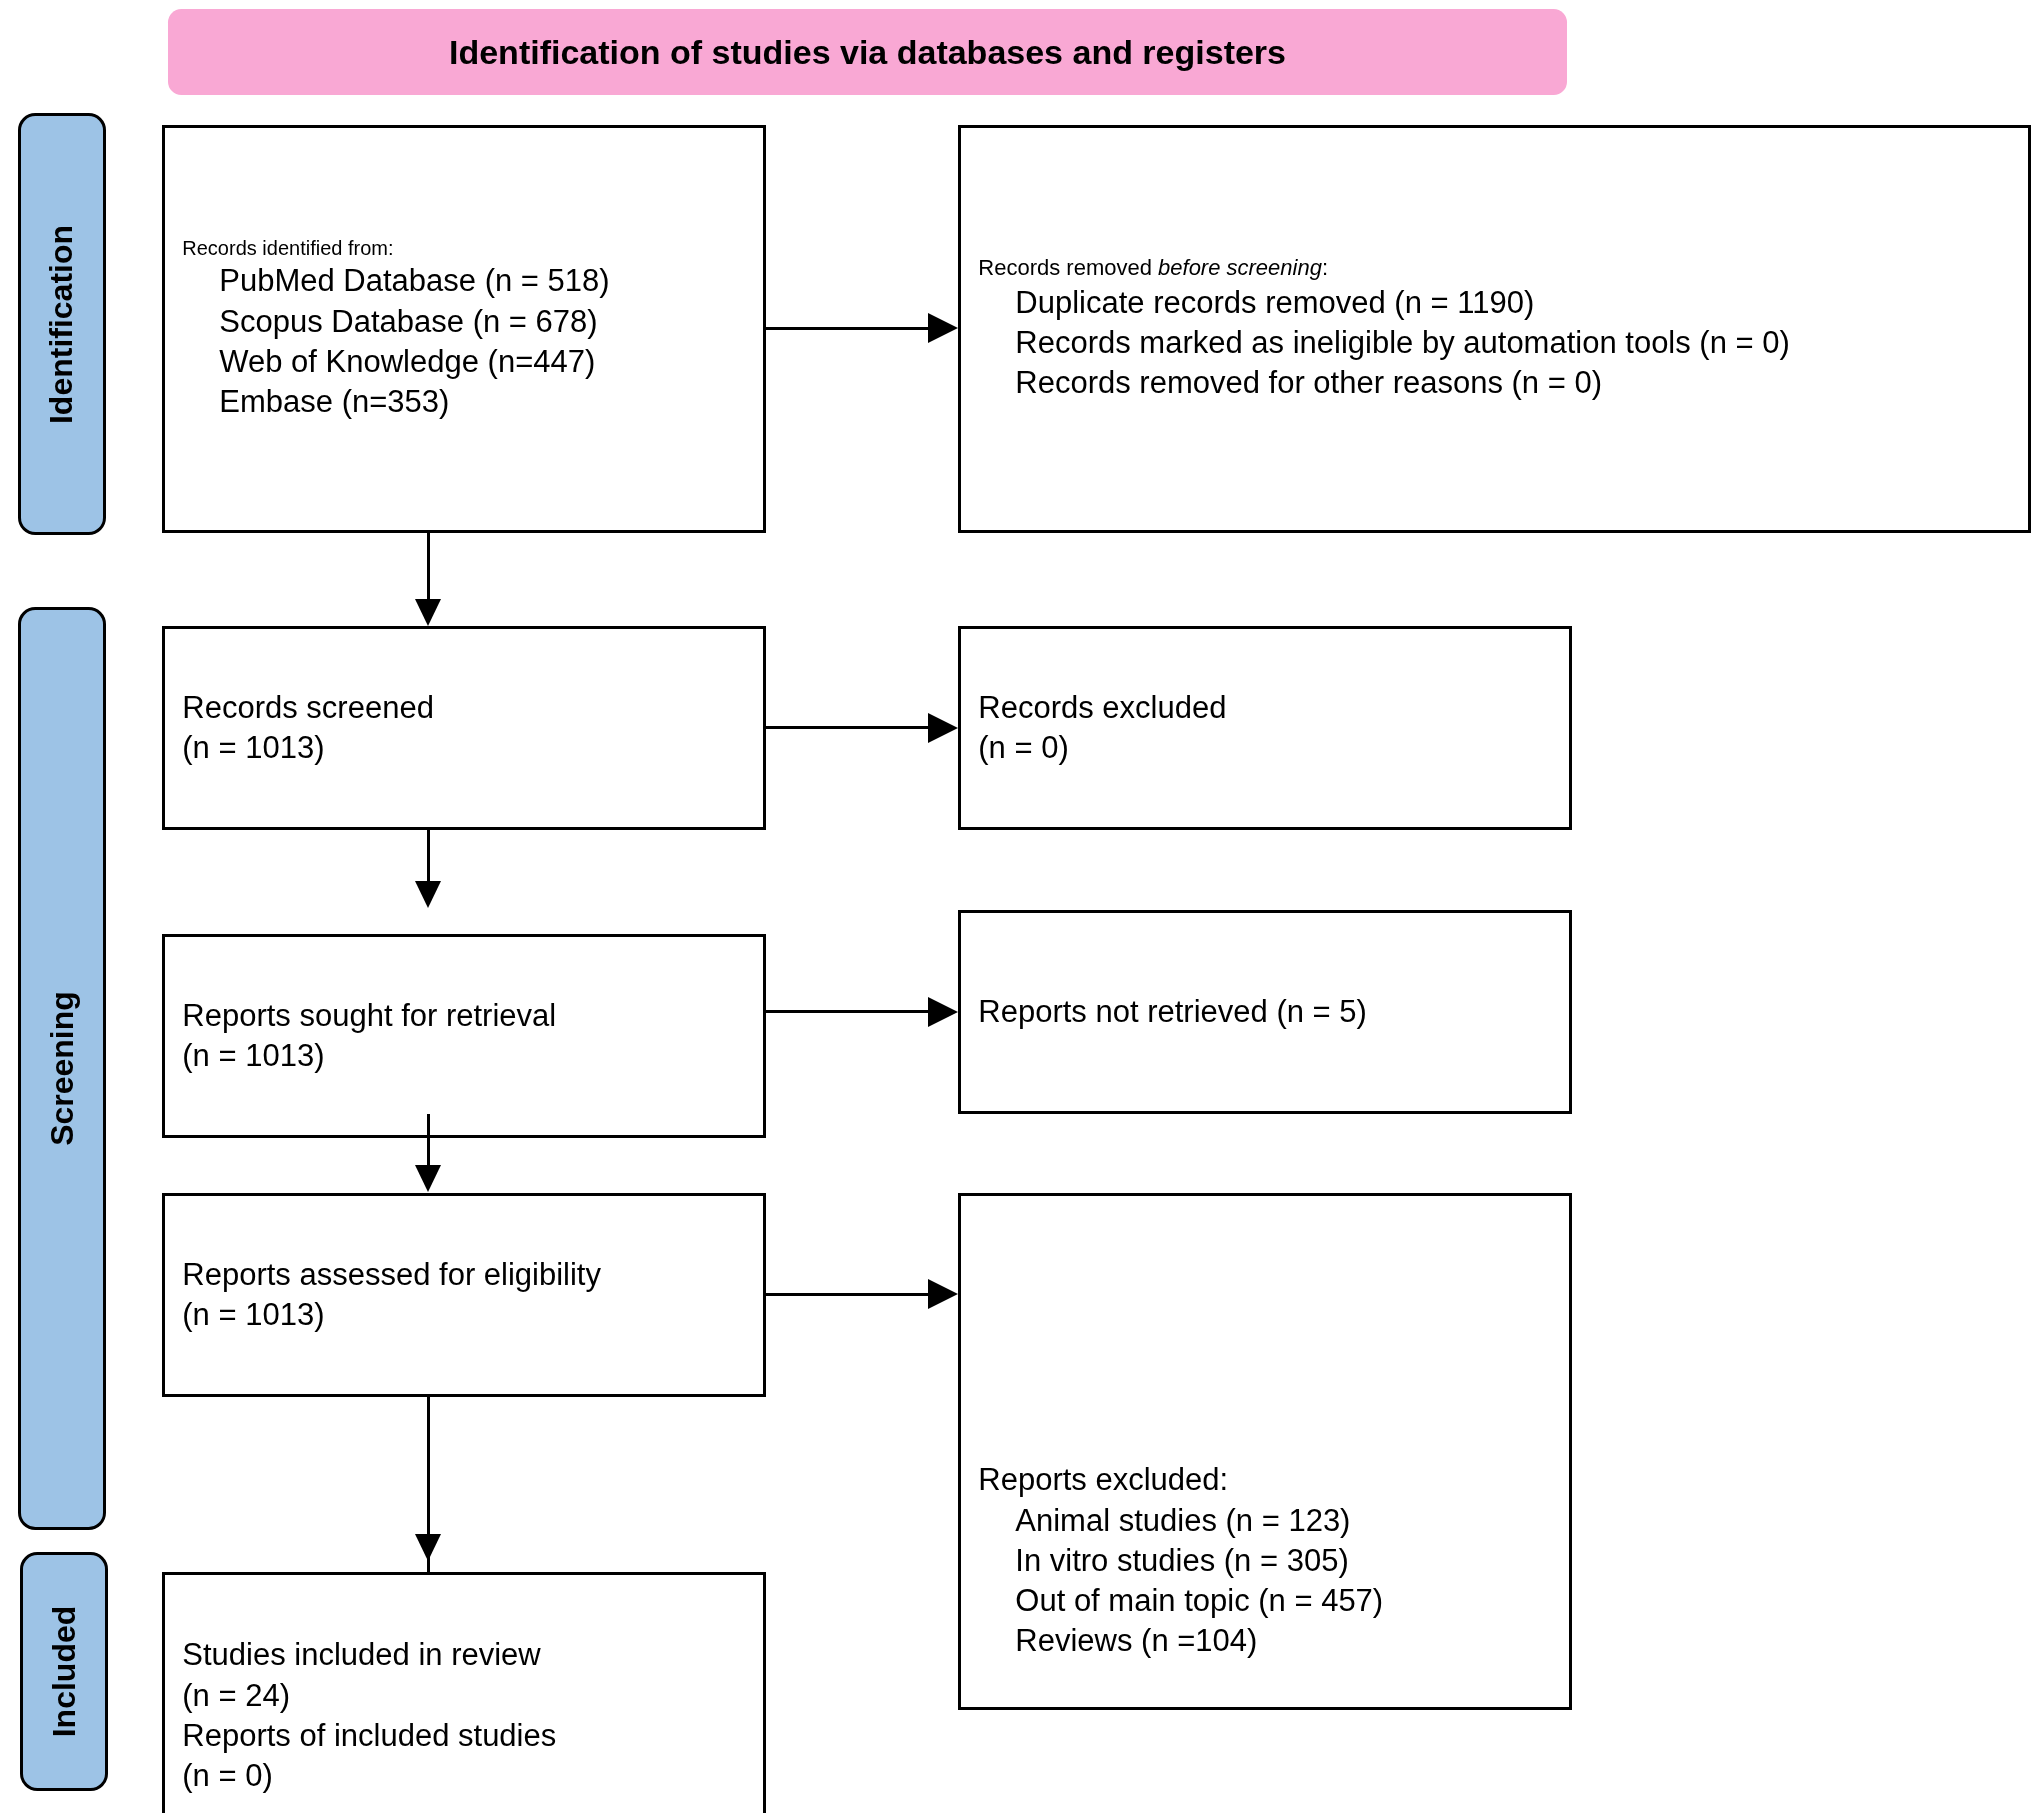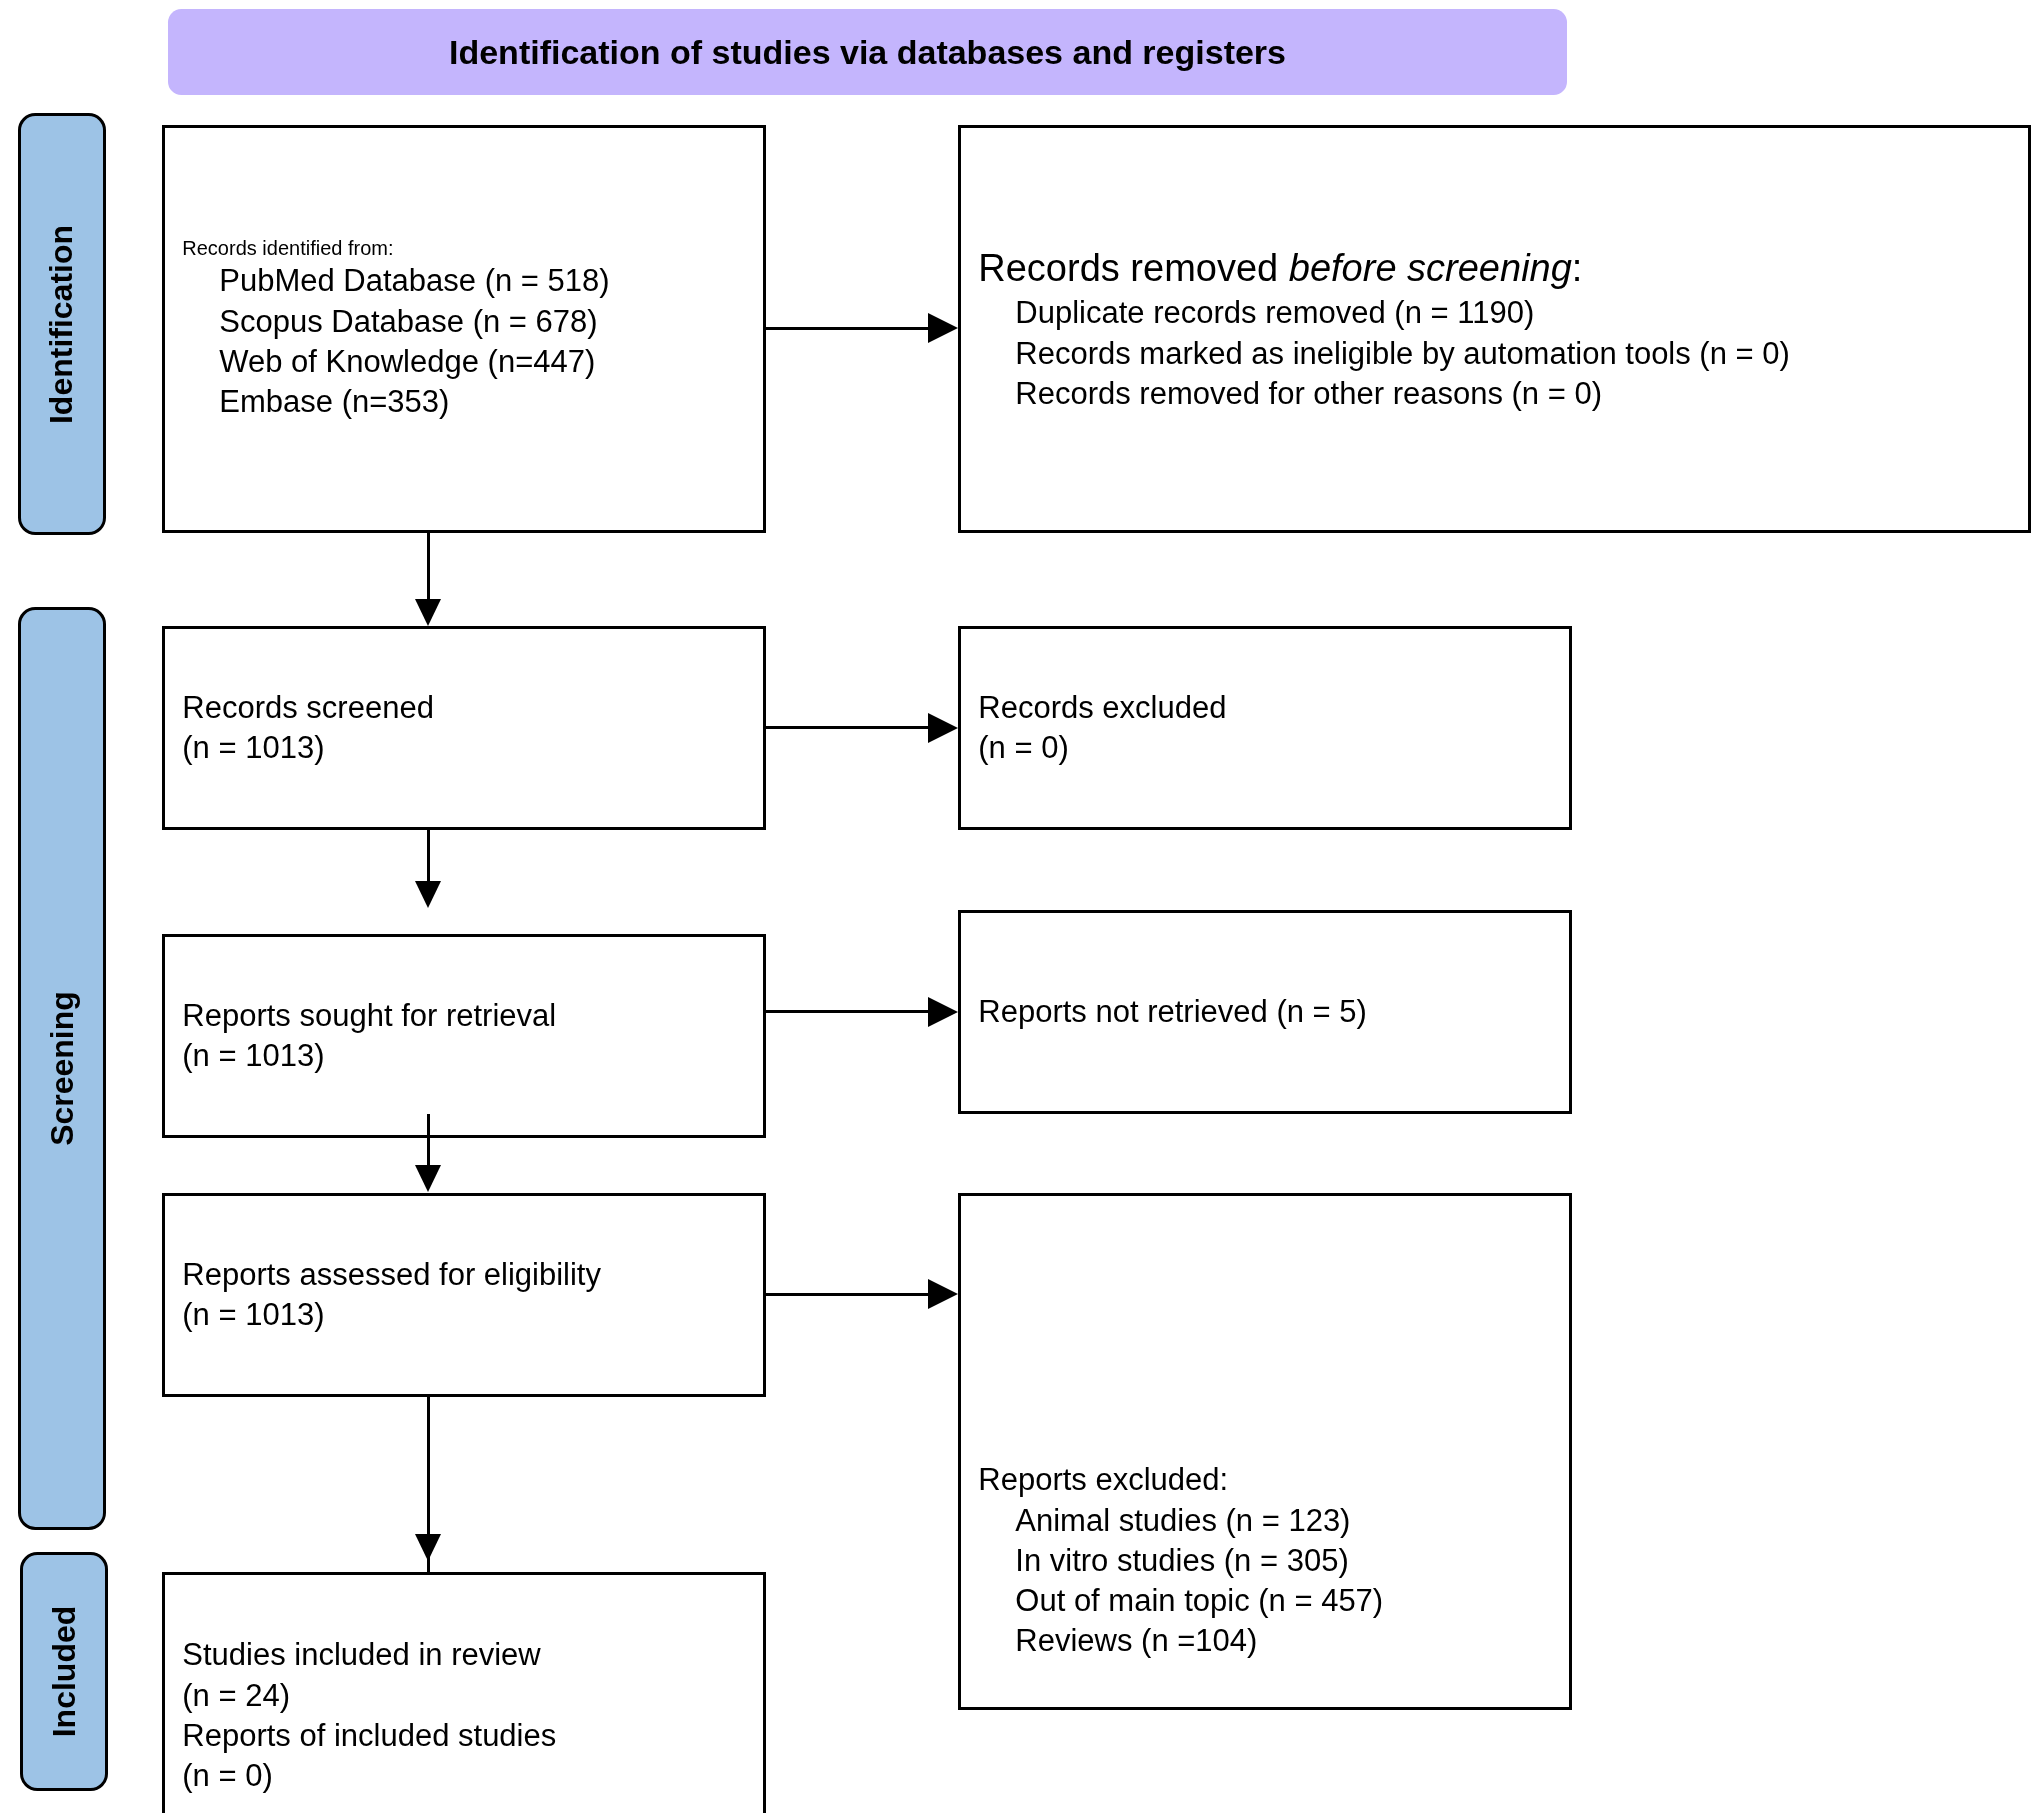--- a/index.html
+++ b/index.html
@@ -5,21 +5,21 @@
   html,body{margin:0;padding:0;background:#fff;}
   body{font-family:"Liberation Sans",sans-serif;}
   #canvas{
     position:relative;
     width:2035px;height:1813px;
     background:#ffffff;
     overflow:hidden;
   }
   .banner{
     position:absolute;
-    background:#c4b5fd;
+    background:#f9a8d4;
     border-radius:13.3px;
     display:flex;align-items:center;justify-content:center;
     font-weight:bold;
     color:#000;
   }
   .side{
     position:absolute;
     background:#9DC3E6;
     border:3.6px solid #000;
     border-radius:17.3px;
@@ -95,21 +95,21 @@
       <div class="ln" style="font-size:20px;">Records identified from:</div>
       <div class="ln ind" style="font-size:31px;">PubMed Database (n = 518)</div>
       <div class="ln ind" style="font-size:31px;">Scopus Database (n = 678)</div>
       <div class="ln ind" style="font-size:31px;">Web of Knowledge (n=447)</div>
       <div class="ln ind" style="font-size:31px;">Embase (n=353)</div>
     </div>
   </div>
 
   <div class="box" style="left:958px;top:125px;width:1073px;height:408px;">
     <div class="lines">
-      <div class="ln" style="font-size:38px;">
+      <div class="ln" style="font-size:22px;">
         <span>Records removed </span><span class="it">before screening</span><span>:</span>
       </div>
       <div class="ln ind" style="font-size:31px;">Duplicate records removed (n = 1190)</div>
       <div class="ln ind" style="font-size:31px;">Records marked as ineligible by automation tools (n = 0)</div>
       <div class="ln ind" style="font-size:31px;">Records removed for other reasons (n = 0)</div>
     </div>
   </div>
 
   <div class="hline" style="left:766px;top:327px;width:163px;"></div>
   <div class="harrow" style="left:928px;top:313px;"></div>

